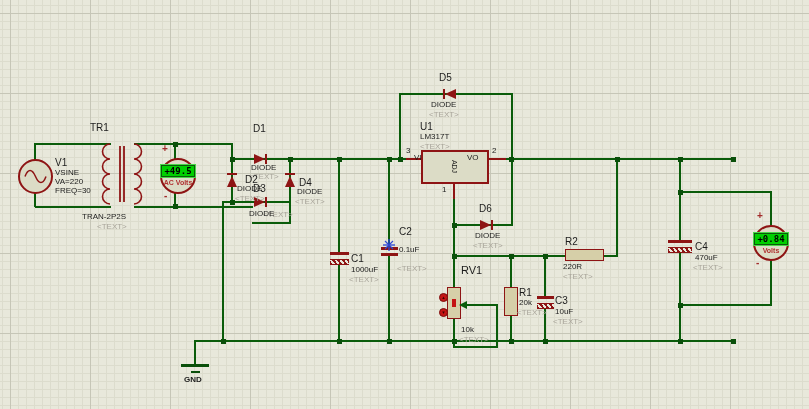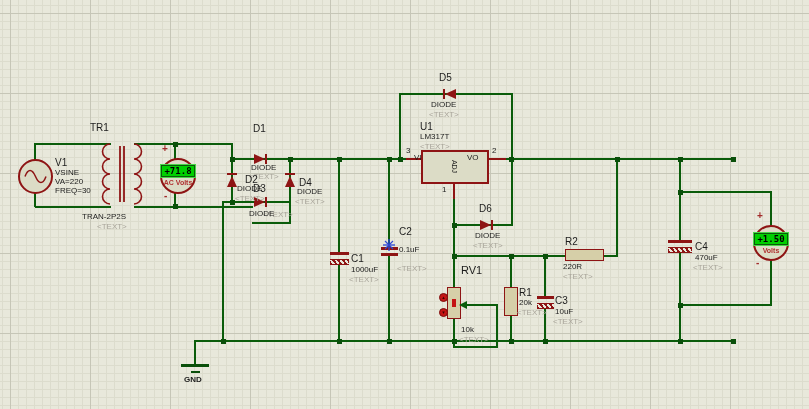--- a/index.html
+++ b/index.html
@@ -136,21 +136,21 @@
       <line x1="20" y1="8" x2="20" y2="64" stroke="#8e1414" stroke-width="1.8"></line>
       <line x1="24" y1="8" x2="24" y2="64" stroke="#8e1414" stroke-width="1.8"></line>
     </svg>
   </div>
   <span class="lbl ref" style="left:90px;top:123px">TR1</span>
   <span class="lbl val" style="left:82px;top:213px">TRAN-2P2S</span>
   <span class="lbl ph" style="left:97px;top:223px">&lt;TEXT&gt;</span>
 
   <span class="lbl pm" style="left:162px;top:144px">+</span>
   <div class="circ" style="left:160px;top:158px;width:36px;height:36px"></div>
-  <div class="disp" style="left:161px;top:165px;width:34px;height:12px">+71.8</div>
+  <div class="disp" style="left:161px;top:165px;width:34px;height:12px">+49.5</div>
   <span class="lbl unit" style="left:160px;top:179px;width:36px">AC Volts</span>
   <span class="lbl pm" style="left:164px;top:191px">-</span>
 
   <div class="comp" style="left:251px;top:153px">
     <svg width="20" height="12">
         <polygon points="3,1 3,11 14,6" fill="#8e1414"></polygon>
         <rect x="14" y="1" width="2" height="10" fill="#8e1414"></rect>
       </svg>
   </div>
   <span class="lbl ref" style="left:253px;top:124px">D1</span>
@@ -264,21 +264,21 @@
   <div class="comp" style="left:452px;top:299px;width:4px;height:8px;background:#c41414"></div>
   <div class="arrL" style="left:459px;top:301px"></div>
   <div class="btn" style="left:439px;top:293px">▴</div>
   <div class="btn" style="left:439px;top:308px">▾</div>
   <span class="lbl ref" style="left:461px;top:265px;font-size:11px">RV1</span>
   <span class="lbl val" style="left:461px;top:326px">10k</span>
   <span class="lbl ph" style="left:459px;top:336px">&lt;TEXT&gt;</span>
 
   <span class="lbl pm" style="left:757px;top:211px">+</span>
   <div class="circ" style="left:753px;top:225px;width:36px;height:36px"></div>
-  <div class="disp" style="left:754px;top:233px;width:34px;height:12px">+1.50</div>
+  <div class="disp" style="left:754px;top:233px;width:34px;height:12px">+0.84</div>
   <span class="lbl unit" style="left:753px;top:247px;width:36px">Volts</span>
   <span class="lbl pm" style="left:756px;top:258px">-</span>
 
   <div class="comp" style="left:181px;top:364px;width:28px;height:3px;background:#0a4f0a"></div>
   <div class="comp" style="left:191px;top:371px;width:9px;height:2px;background:#0a4f0a"></div>
   <span class="lbl val" style="left:184px;top:376px;font-weight:bold">GND</span>
 
 </div>
 
 </body></html>

